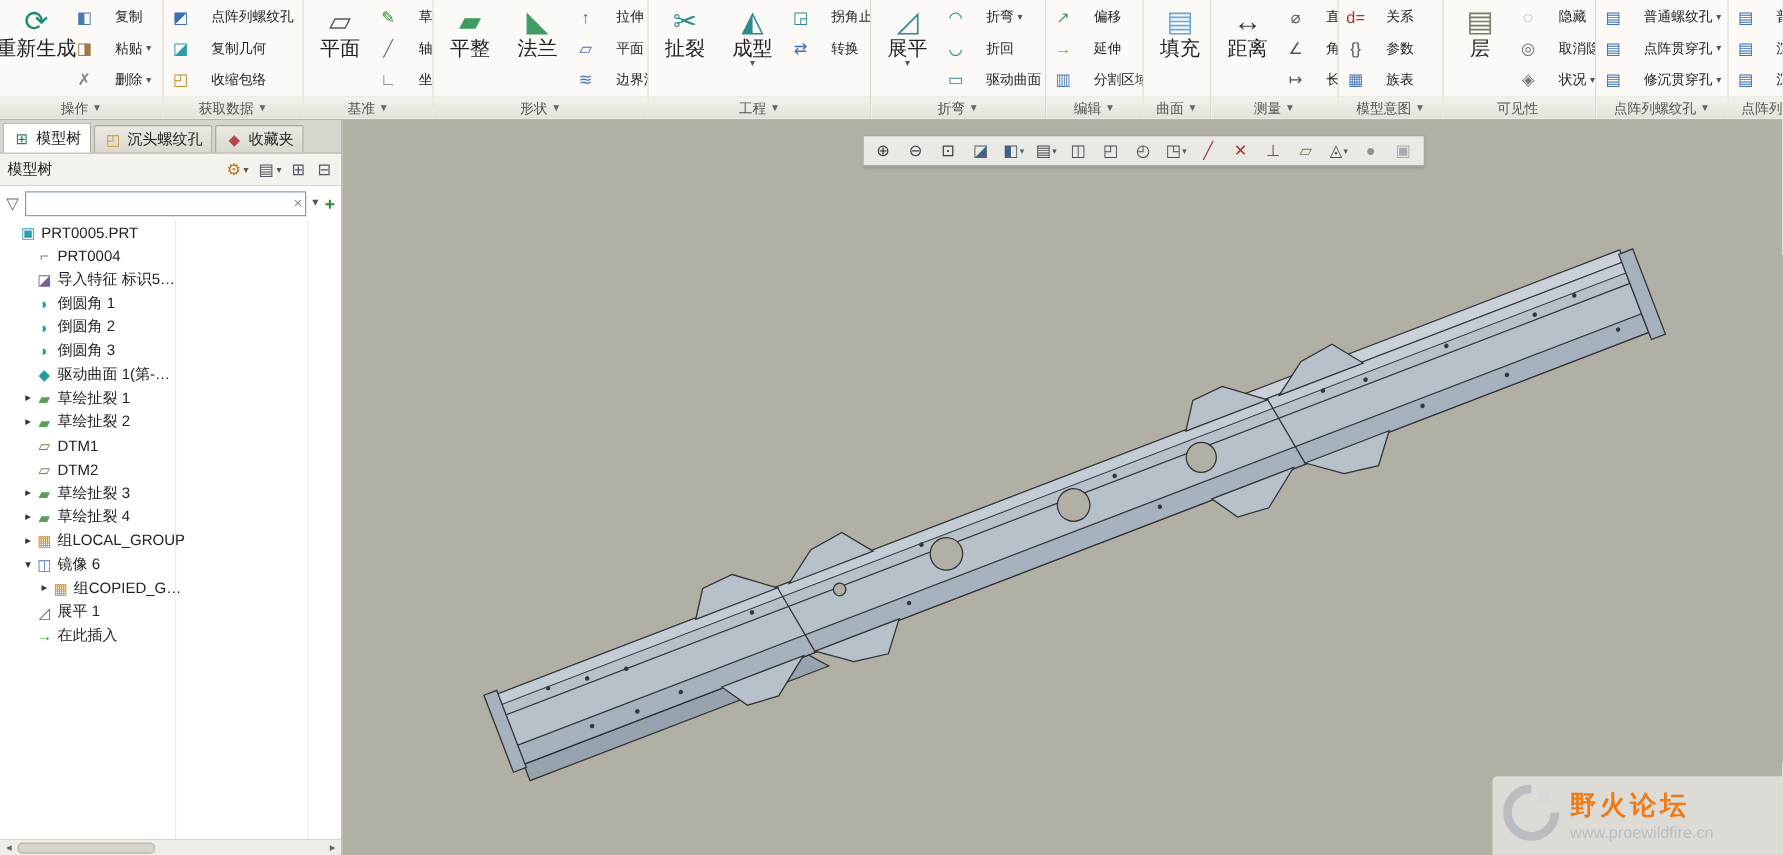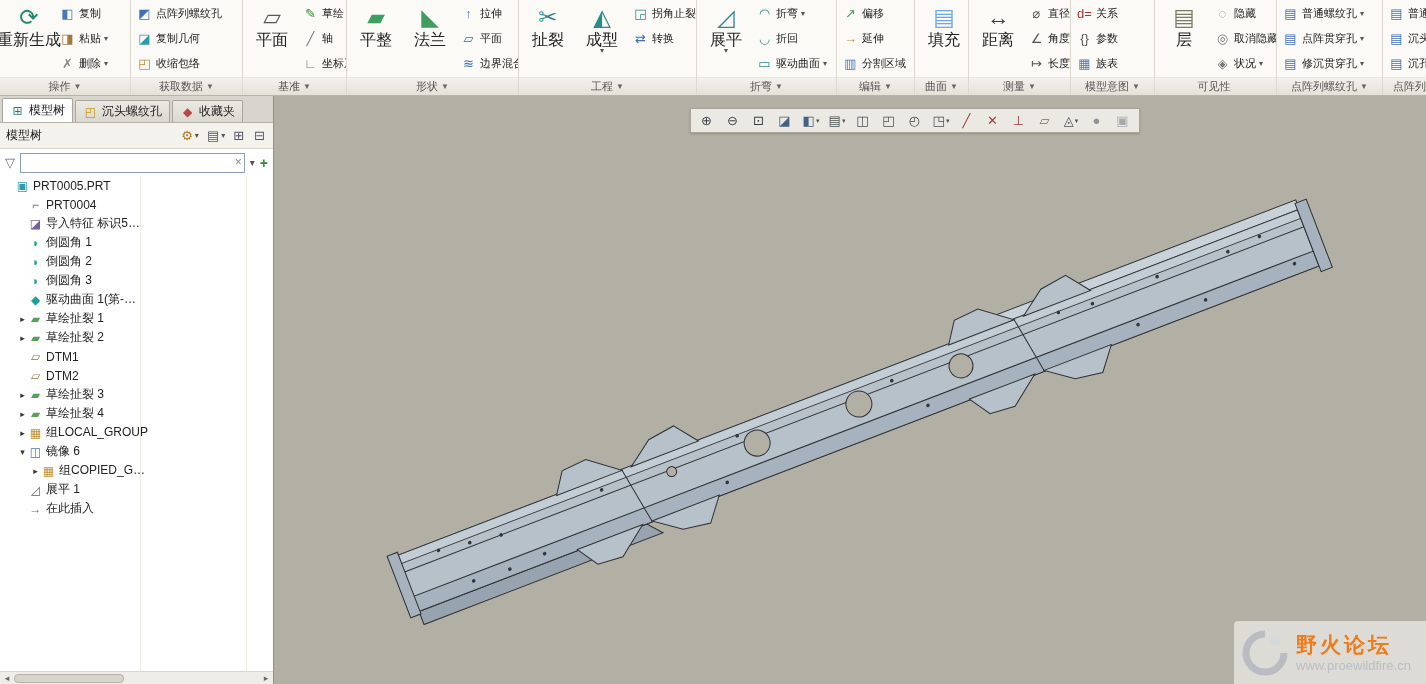--- a/index.html
+++ b/index.html
@@ -10,21 +10,21 @@
 .rgroup{flex:0 0 auto;display:flex;flex-direction:column;border-right:1px solid #ddd9d0;background:#fbfaf7;overflow:hidden}
 .gbody{height:77px;display:flex;align-items:stretch;padding:1px 2px 0 2px}
 .bigs{display:flex}
 .bigbtn{width:54px;display:flex;flex-direction:column;align-items:center;padding-top:3px;cursor:default}
 .bigbtn .ic{font-size:23px;line-height:27px;height:29px}
 .bigbtn .lbl{font-size:16px;line-height:13px;white-space:nowrap}
 .bigbtn .arr{font-size:8px;color:#555;height:9px;line-height:9px}
 .stack{display:flex;flex-direction:column}
 .smallbtn{height:25px;display:flex;align-items:center;padding:0 3px;white-space:nowrap;cursor:default}
 .smallbtn .ic{width:17px;font-size:13px;text-align:center;flex:0 0 auto}
-.smallbtn .lbl{font-size:11px;margin-left:3px}
+.smallbtn .lbl{font-size:11px;margin-left:16px}
 .smallbtn .arr{font-size:8px;color:#555;margin-left:3px}
 .glabel{height:18px;display:flex;align-items:center;justify-content:center;gap:3px;font-size:11px;color:#555;
   background:linear-gradient(#f3f1ec,#e4e1d9);border-top:1px solid #eae7e0;white-space:nowrap}
 .glabel .garr{font-size:8px;color:#666}
 
 .panel{position:absolute;left:0;top:96px;width:274px;height:588px;background:#fff;border-right:1px solid #94918a;display:flex;flex-direction:column}
 .ptabs{flex:0 0 26px;background:#d8d5ce;display:flex;align-items:flex-end;padding:2px 0 0 2px;gap:2px;border-bottom:1px solid #b5b2aa}
 .ptab{height:22px;display:flex;align-items:center;gap:4px;padding:0 7px;font-size:12px;white-space:nowrap;cursor:default;
   background:linear-gradient(#ece9e2,#dbd8d1);border:1px solid #a9a69e;border-bottom:none;border-radius:2px 2px 0 0}
 .ptab.active{background:#fff;height:24px}
@@ -67,22 +67,22 @@
 .pf-dark{fill:#97a3ae;stroke:#2f3134;stroke-width:1}
 .pf-light{fill:#c9d2d9;stroke:#2f3134;stroke-width:1}
 .pf-line{stroke:#2f3134;stroke-width:1}
 .pf-hole{fill:#b2b0a4;stroke:#2f3134;stroke-width:1}
 .pf-dots circle{fill:#33363a}
 .vtoolbar{position:absolute;left:416px;top:12px;height:25px;display:flex;align-items:center;padding:0 3px;
   background:rgba(240,238,232,.92);border:1px solid #a8a59d;box-shadow:0 1px 2px rgba(0,0,0,.18)}
 .vbtn{width:26px;height:21px;display:flex;align-items:center;justify-content:center;cursor:default}
 .vbtn .vic{font-size:13px}
 .vbtn .varr{font-size:7px;color:#555;margin-left:1px}
-.watermark{position:absolute;right:0;bottom:0;width:192px;height:63px;background:rgba(255,255,255,.55);
-  display:flex;align-items:center;padding:6px 8px;gap:8px;border-radius:4px 0 0 0}
+.watermark{position:absolute;right:0;bottom:0;width:232px;height:63px;background:rgba(255,255,255,.55);
+  display:flex;padding:6px 8px;gap:8px;border-radius:4px 0 0 0}
 .wm-texts{display:flex;flex-direction:column;justify-content:center}
 .wm-title{font-size:21px;font-weight:bold;color:#ef7a16;letter-spacing:3px;line-height:26px}
 .wm-url{font-size:13px;color:#b9bfc3;line-height:16px}
 </style>
 </head>
 <body>
 
 <div class="ribbon">
 
   <div class="rgroup" style="width:131px">

